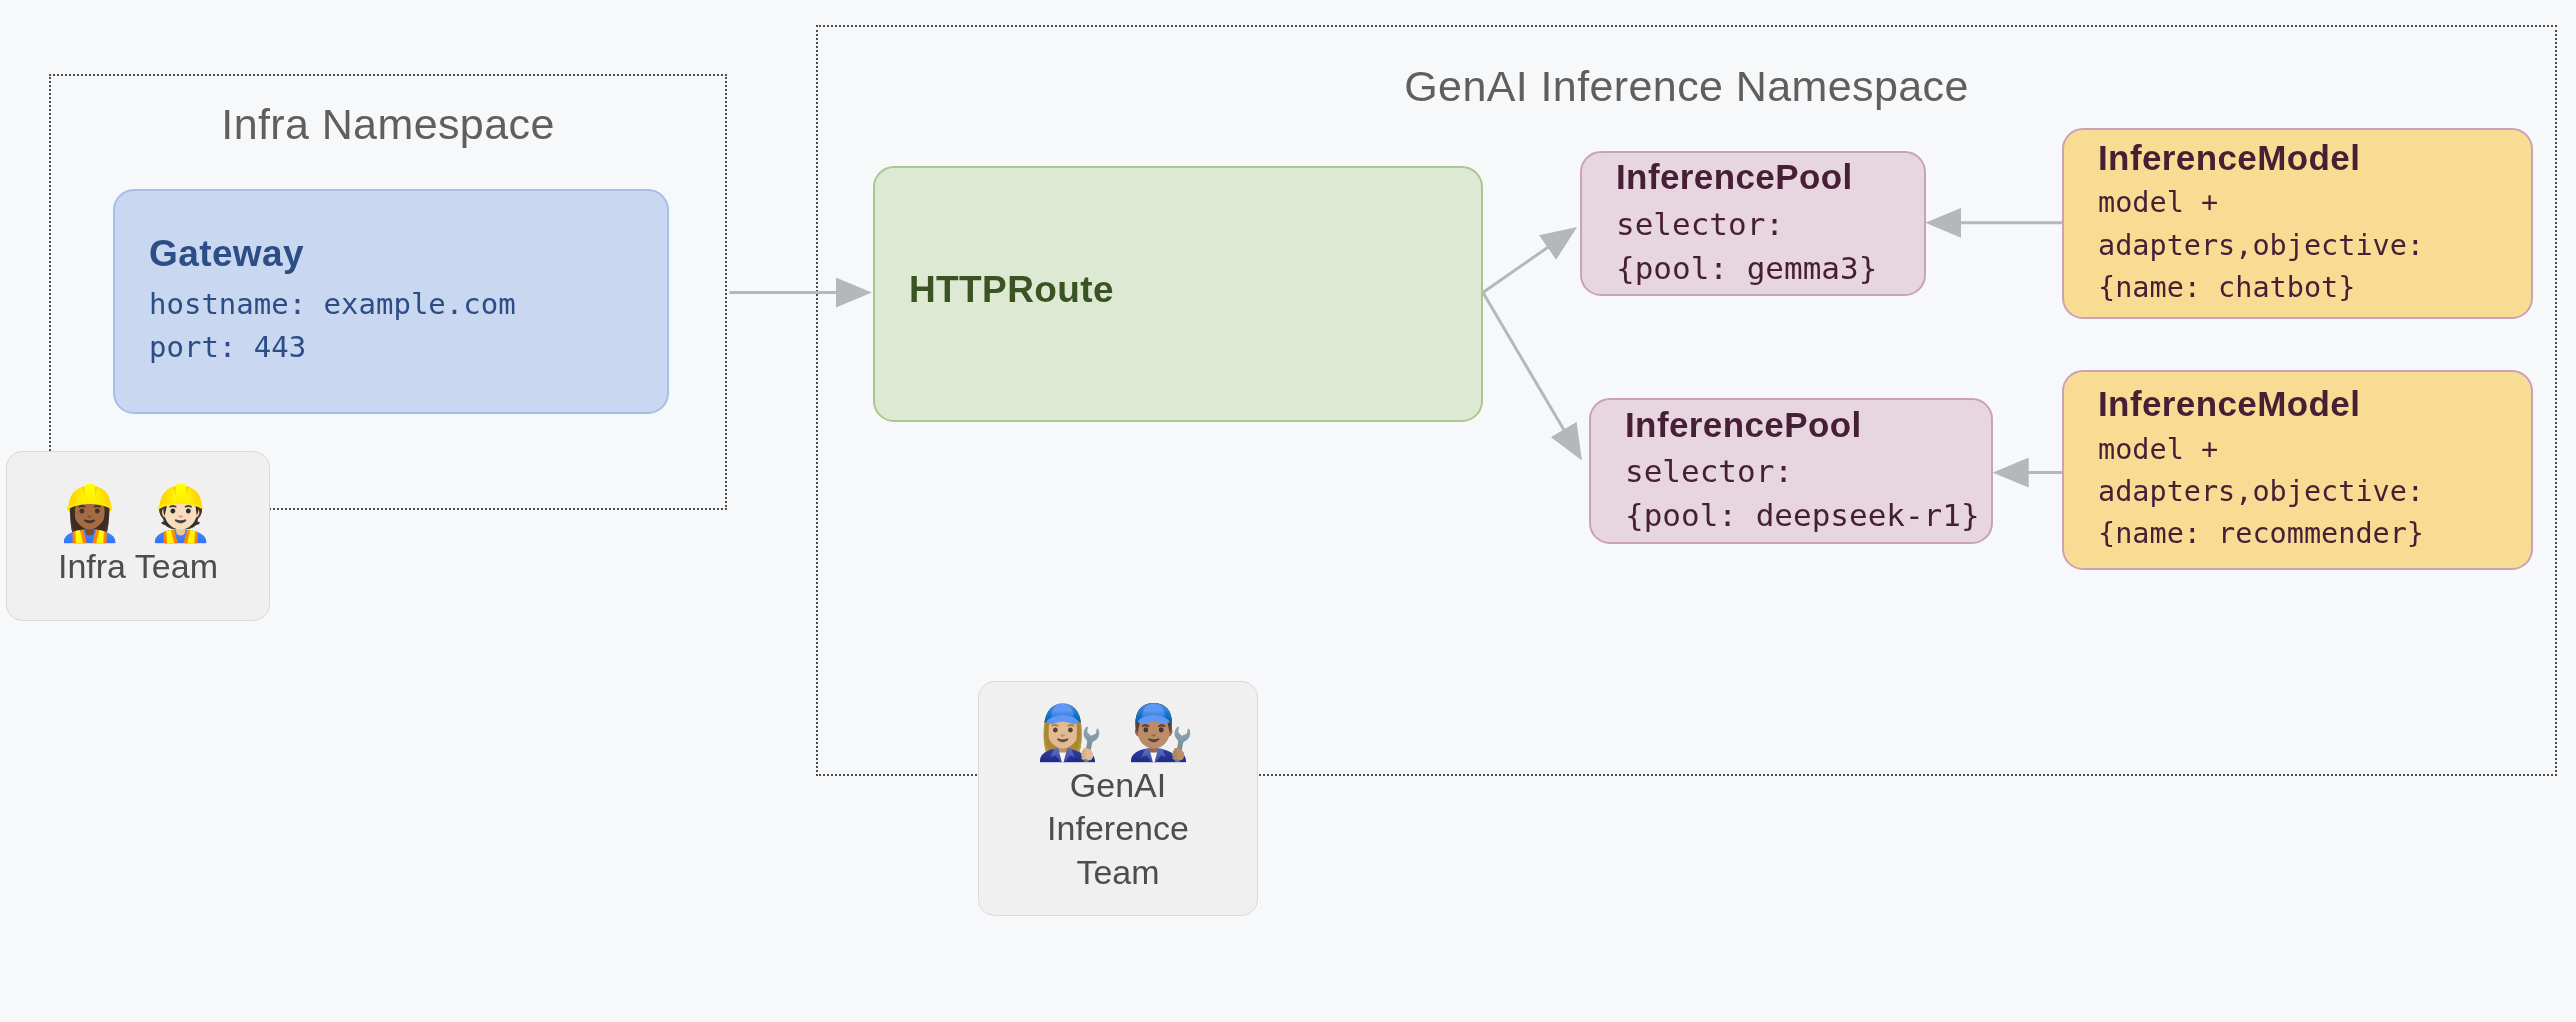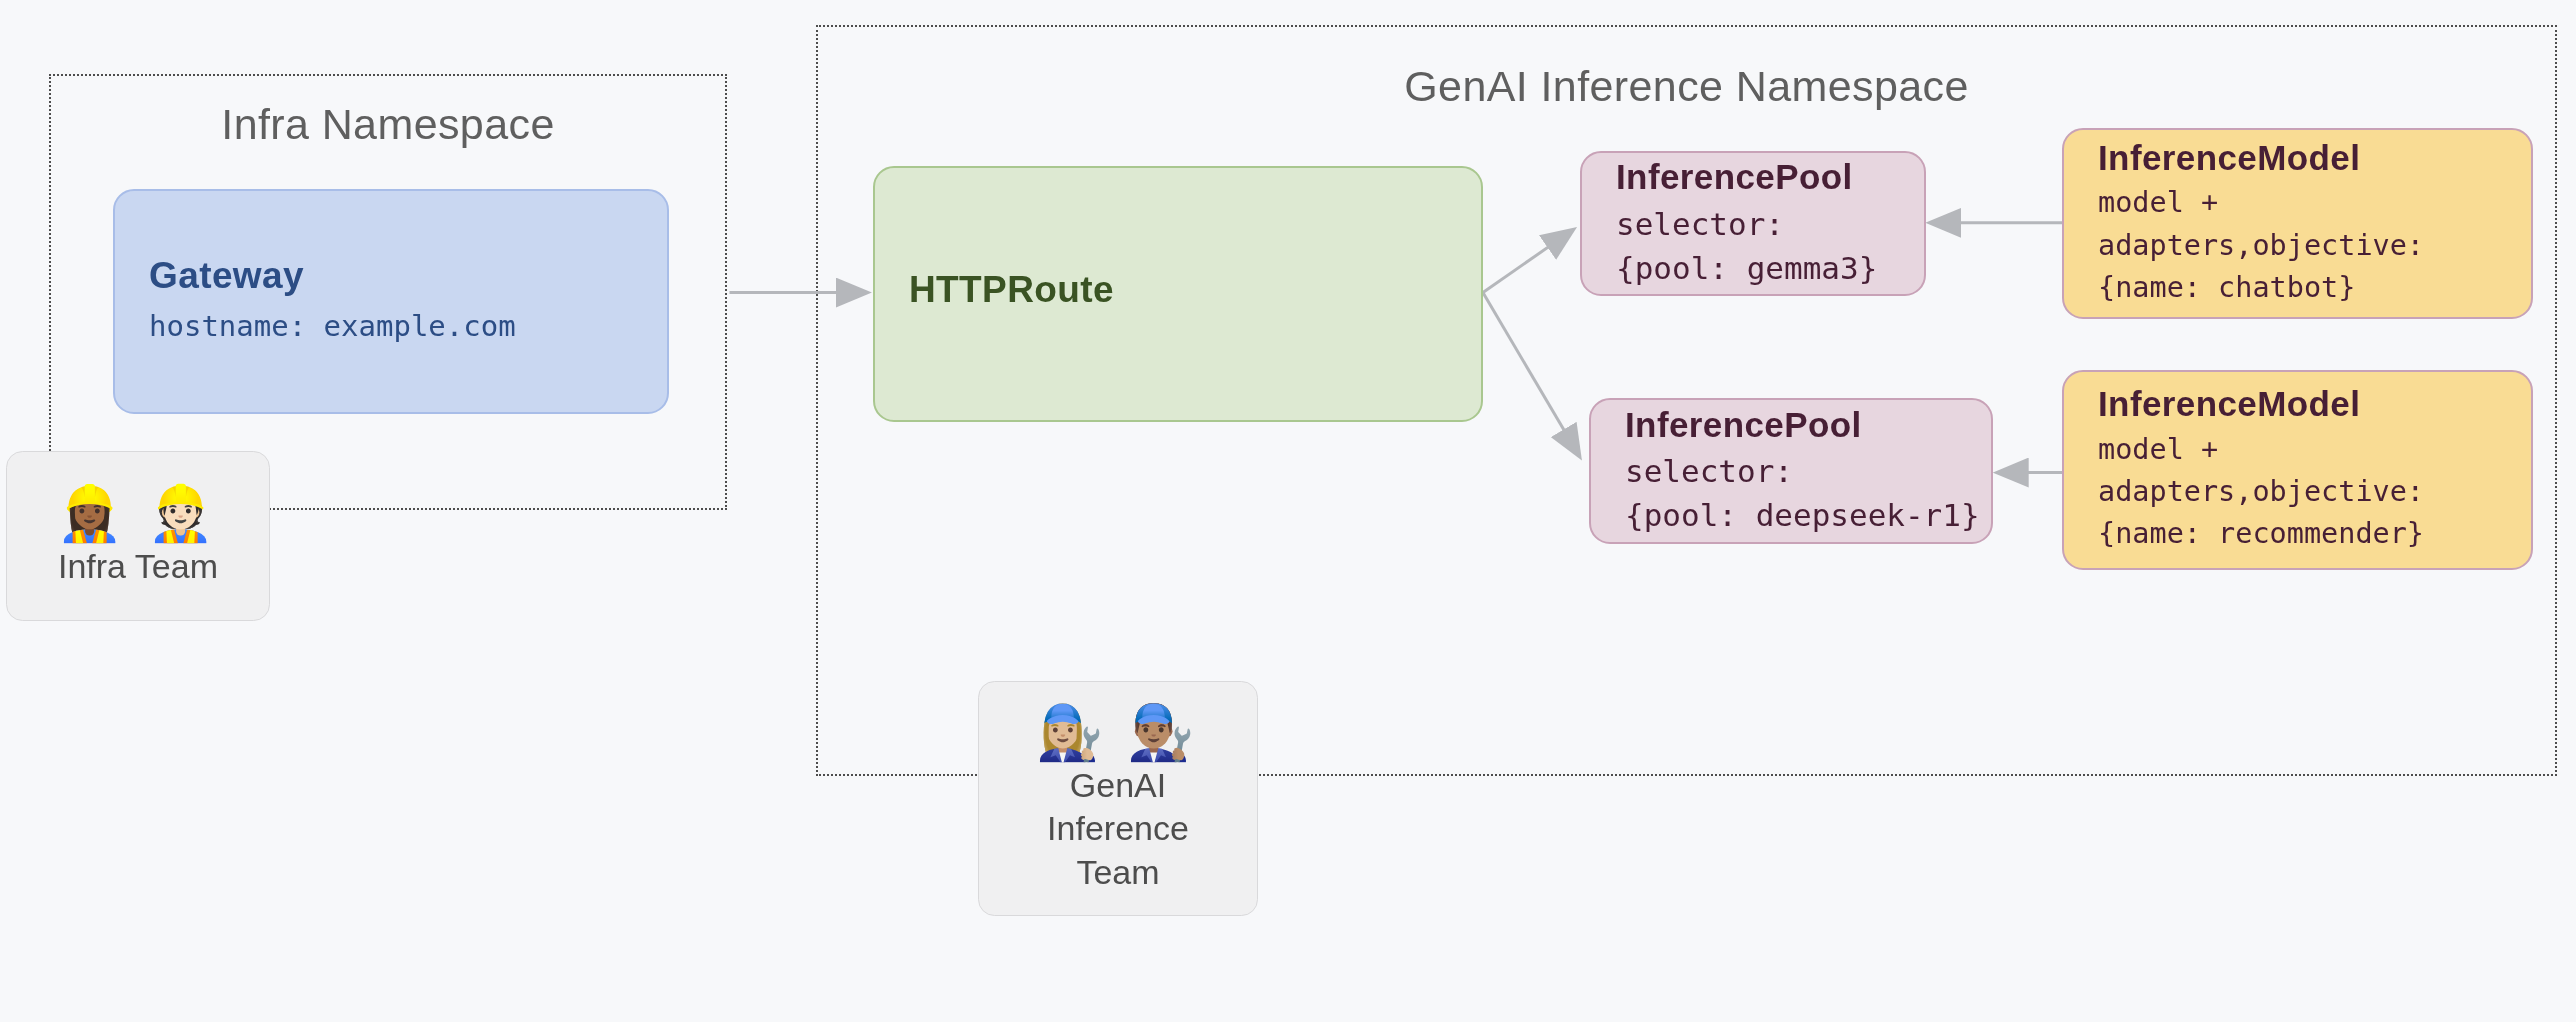--- a/index.html
+++ b/index.html
@@ -166,20 +166,21 @@
     <line x1="973" y1="390" x2="1155" y2="390" stroke="#b5b7bb" stroke-width="4" marker-end="url(#arrowhead)"></line>
     <line x1="1978" y1="390" x2="2097" y2="307" stroke="#b5b7bb" stroke-width="4" marker-end="url(#arrowhead)"></line>
     <line x1="1978" y1="390" x2="2106" y2="607" stroke="#b5b7bb" stroke-width="4" marker-end="url(#arrowhead)"></line>
     <line x1="2751" y1="297" x2="2576" y2="297" stroke="#b5b7bb" stroke-width="4" marker-end="url(#arrowhead)"></line>
     <line x1="2751" y1="630" x2="2666" y2="630" stroke="#b5b7bb" stroke-width="4" marker-end="url(#arrowhead)"></line>
   </svg>
 
   <div class="node node-gateway">
     <div class="node-title">Gateway</div>
     <div class="node-line">hostname: example.com</div>
+    <div class="node-line">port: 443</div>
   </div>
 
   <div class="node node-httproute">
     <div class="node-title">HTTPRoute</div>
   </div>
 
   <div class="node node-pool-top">
     <div class="node-title">InferencePool</div>
     <div class="node-line">selector:</div>
     <div class="node-line">{pool: gemma3}</div>

